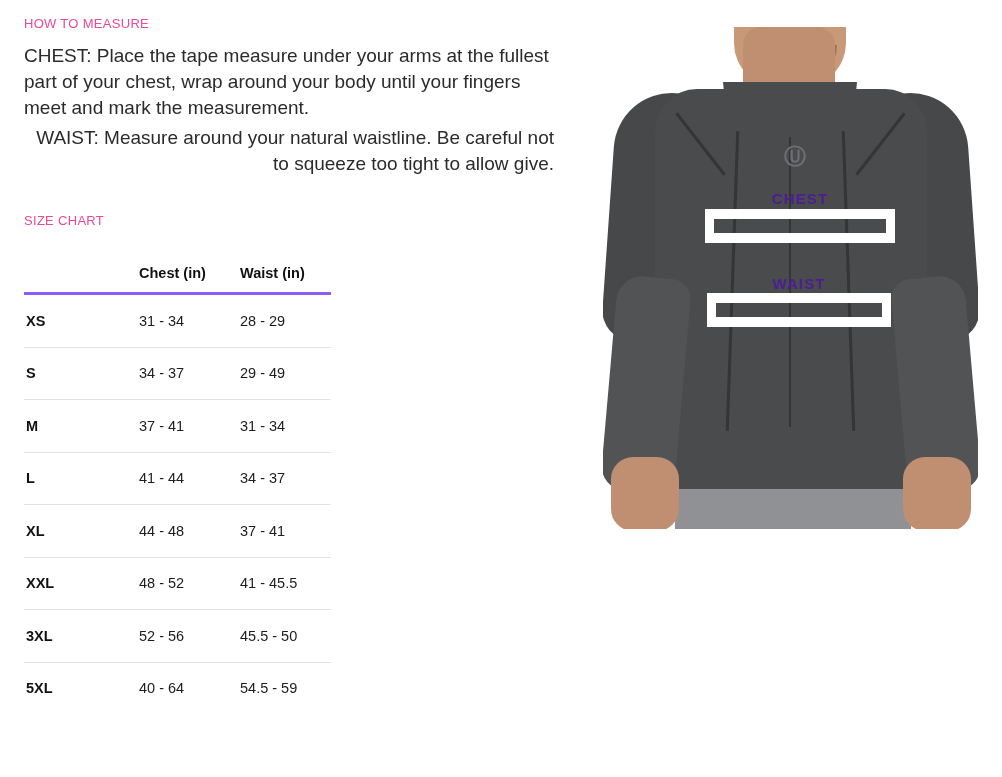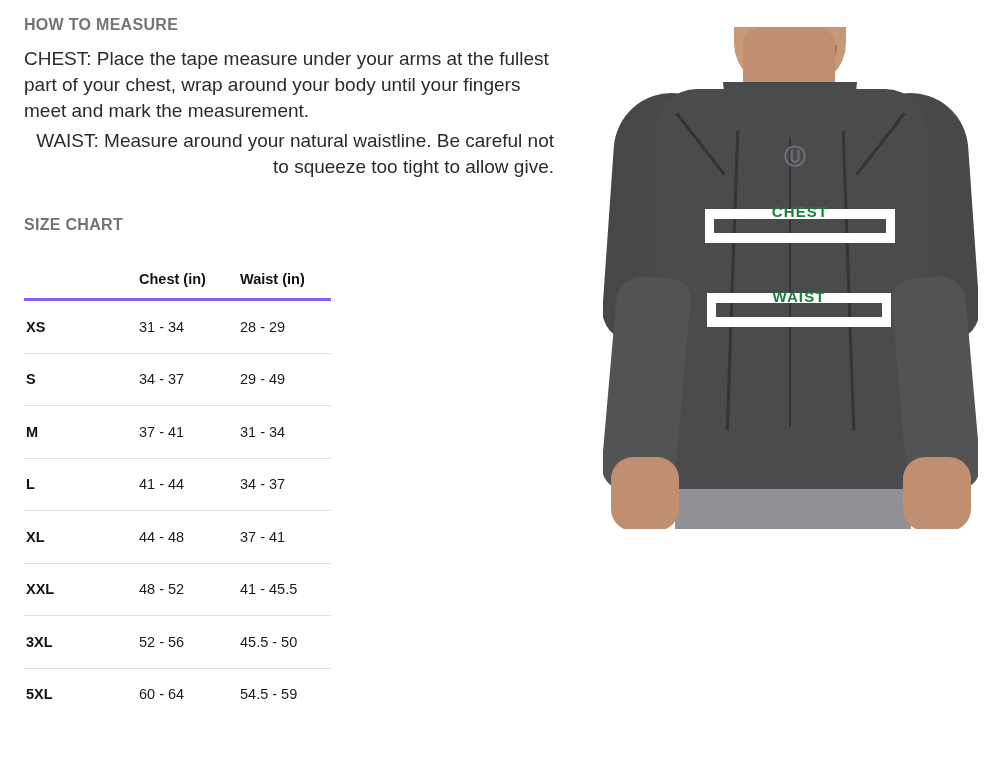--- a/index.html
+++ b/index.html
@@ -23,24 +23,24 @@
 
   
   .left-col {
     position: absolute;
     left: 24px;
     top: 0;
     width: 530px;
   }
 
   .section-title {
-    font-size: 16px;
-    font-weight: bold;
+    font-size: 13px;
+    font-weight: normal;
     letter-spacing: 0.3px;
-    color: #737373;
+    color: #ec4899;
     margin: 0;
   }
   #how-to-measure-title {
     padding-top: 16px;
   }
 
   .measure-body {
     margin-top: 12px;
     font-size: 19px;
     line-height: 26px;
@@ -278,26 +278,25 @@
     left: 104px;
     top: 290px;
     width: 184px;
     height: 10px;
   }
   .waist-cap-l { left: 104px; top: 266px; width: 9px; height: 34px; }
   .waist-cap-r { left: 279px; top: 266px; width: 9px; height: 34px; }
 
   .guide-label {
     position: absolute;
-    color: #15803d;
+    color: #4c1d95;
     font-weight: bold;
     font-size: 15px;
     letter-spacing: 1.1px;
     text-align: center;
-    margin-top: 13px;
   }
   .chest-label { left: 102px; top: 163px; width: 190px; }
   .waist-label { left: 104px; top: 248px; width: 184px; }
 </style>
 </head>
 <body>
 
 <div class="page">
 
   <div class="left-col">
@@ -355,21 +354,21 @@
           <td class="val">48 - 52</td>
           <td class="val">41 - 45.5</td>
         </tr>
         <tr>
           <td class="size-label">3XL</td>
           <td class="val">52 - 56</td>
           <td class="val">45.5 - 50</td>
         </tr>
         <tr>
           <td class="size-label">5XL</td>
-          <td class="val">60 - 64</td>
+          <td class="val">40 - 64</td>
           <td class="val">54.5 - 59</td>
         </tr>
       </tbody>
     </table>
   </div>
 
   <div class="figure">
     <div class="figure-inner">
 
       <div class="head"></div>

